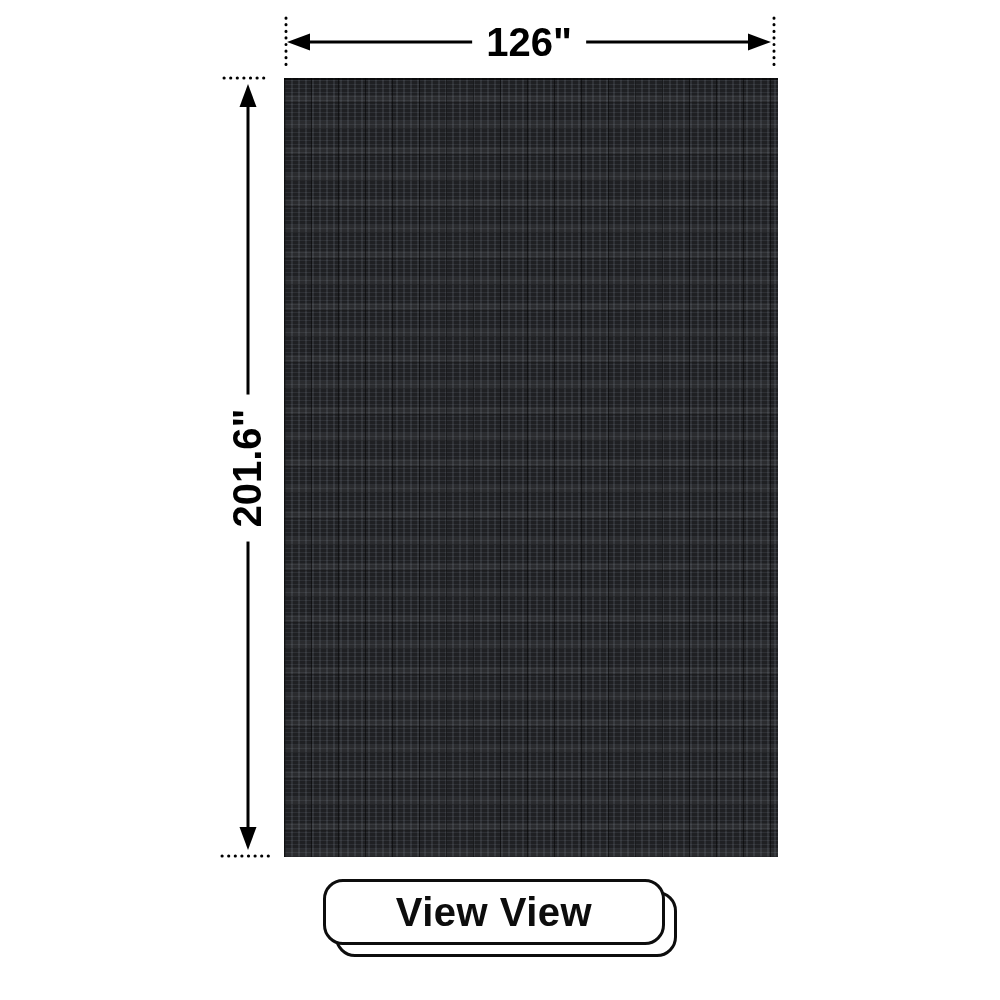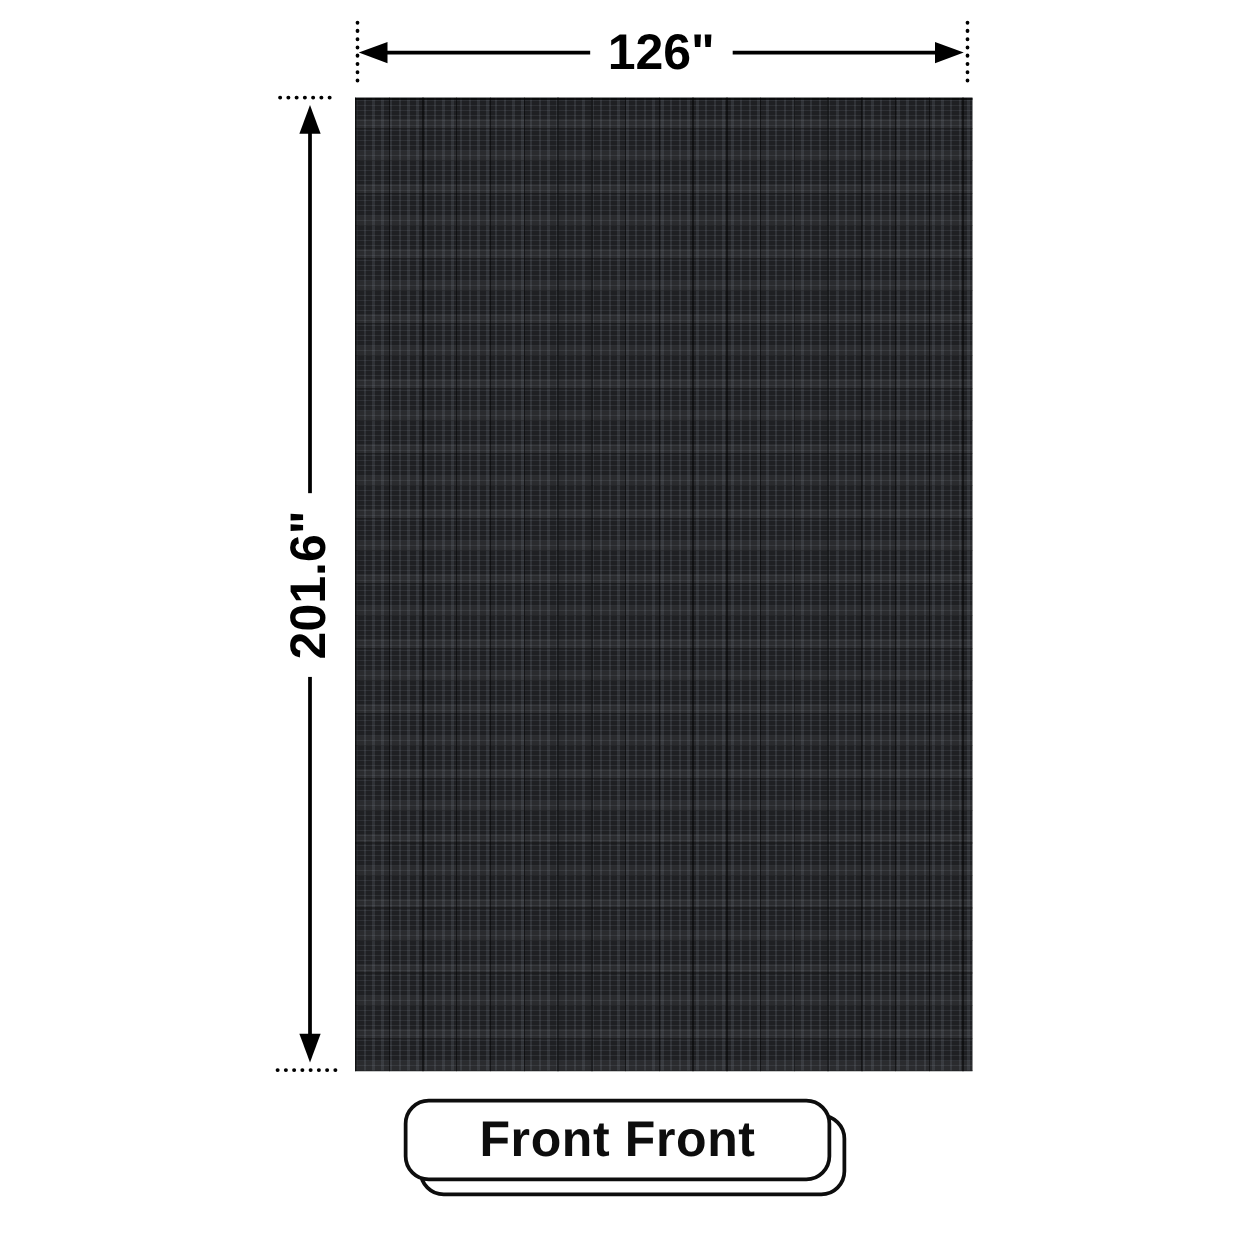--- a/index.html
+++ b/index.html
@@ -123,16 +123,16 @@
     <polygon points="248,84 239.5,107 256.5,107"></polygon>
     <polygon points="248,850 239.5,827 256.5,827"></polygon>
   </svg>
 
   <div class="dim-label dim-width">126"</div>
 
   <div class="dim-label dim-height">201.6"</div>
 
   <div class="badge-back"></div>
   <div class="badge">
-    <span>Front Front</span>
+    <span>View View</span>
   </div>
 
 </div>
 
 </body></html>

